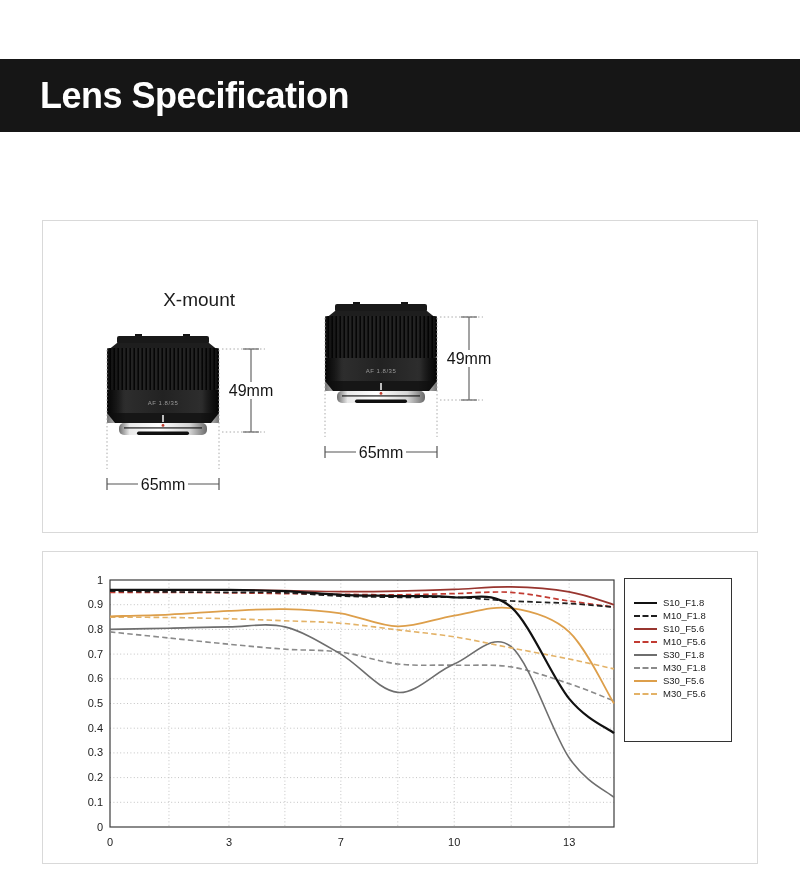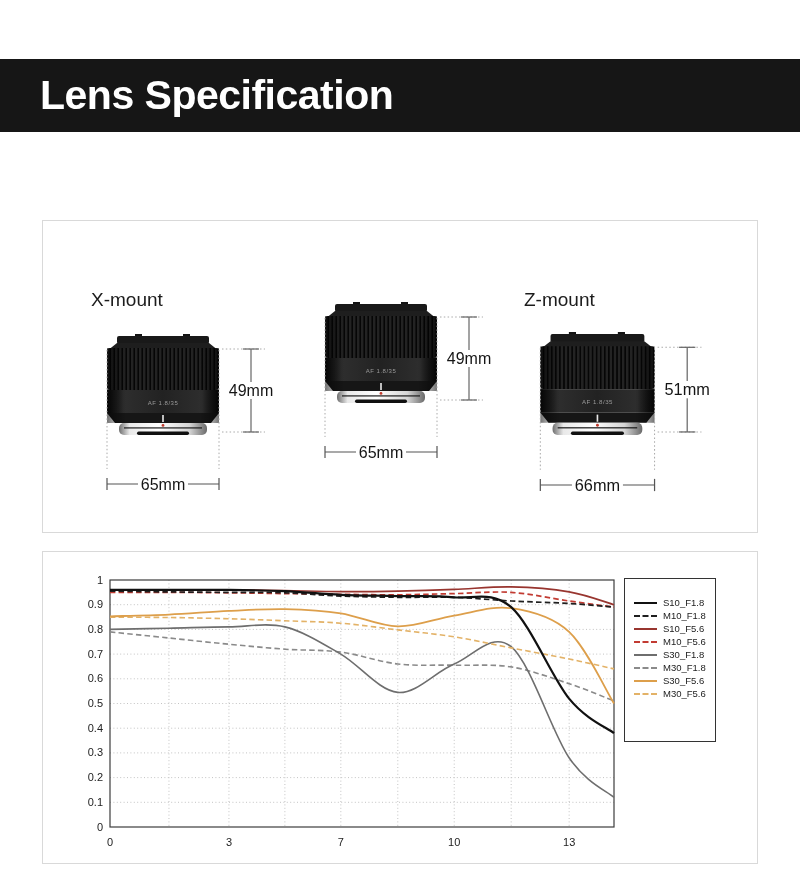--- a/index.html
+++ b/index.html
@@ -1,38 +1,38 @@
 <!DOCTYPE html>
 <html><head>
 <meta charset="utf-8">
 <style>
   html,body{margin:0;padding:0;background:#ffffff;}
   .page{position:relative;width:800px;height:880px;background:#ffffff;overflow:hidden;
         font-family:"Liberation Sans",sans-serif;}
   
   .header-bar{position:absolute;left:0;top:59px;width:800px;height:73px;background:#161616;
               display:flex;align-items:center;}
-  .header-title{color:#ffffff;font-size:41px;font-weight:bold;letter-spacing:-0.5px;padding-left:40px;}
+  .header-title{color:#ffffff;font-size:36px;font-weight:bold;letter-spacing:-0.5px;padding-left:40px;}
   
   .card{position:absolute;left:42px;width:714px;height:311px;background:#ffffff;border:1px solid #d9d9d9;}
   .card.lenses{top:220px;}
   .card.chart{top:551px;}
   
   .mount-fig{position:absolute;top:68px;width:215px;}
-  .mount-title{width:144px;text-align:left;font-size:19px;color:#1c1c1c;margin-bottom:10px;}
+  .mount-title{width:144px;text-align:right;font-size:19px;color:#1c1c1c;margin-bottom:10px;}
   .fig-svg{display:block;}
   .dim-label{font-size:16px;fill:#151515;}
   .lens-marking{font-size:6px;fill:#9a9a9a;letter-spacing:0.5px;}
   
   #mtf-svg{position:absolute;left:0;top:0;}
   .grid{stroke:#c3c3c3;stroke-width:1;stroke-dasharray:1,2.4;}
   .frame{fill:none;stroke:#3d3d3d;stroke-width:1.2;}
   .ylab{font-size:11px;fill:#222;text-anchor:end;}
   .xlab{font-size:11px;fill:#222;text-anchor:middle;}
-  .legend{position:absolute;left:581px;top:26px;width:92px;height:164px;border:1px solid #333;
+  .legend{position:absolute;left:581px;top:26px;width:108px;height:164px;border:1px solid #333;
           background:#fff;box-sizing:border-box;padding:17px 0 0 9px;}
   .legend-row{display:flex;align-items:center;height:13px;}
   .legend-row.gap{margin-top:0;}
   .legend-line{width:23px;margin-right:6px;border-top-width:2px;}
   .legend-name{font-size:9.5px;color:#222;white-space:nowrap;}
 </style>
 </head>
 <body>
 
 <div class="page">
@@ -119,32 +119,20 @@
         <g transform="translate(0,13)">
           <use href="#lens-shape"></use>
           <use href="#dims"></use>
           <text class="lens-marking" x="72" y="71" text-anchor="middle">AF 1.8/35</text>
           <text class="dim-label" x="160" y="62" text-anchor="middle">49mm</text>
           <text class="dim-label" x="72" y="155.5" text-anchor="middle">65mm</text>
         </g>
       </svg>
     </div>
 
-    <div class="mount-fig" style="left:481px">
-      <div class="mount-title">Z-mount</div>
-      <svg class="fig-svg" width="215" height="172" viewBox="0 0 215 172">
-        <g transform="translate(0,11) scale(1.02)">
-          <use href="#lens-shape"></use>
-          <use href="#dims"></use>
-          <text class="lens-marking" x="72" y="71" text-anchor="middle">AF 1.8/35</text>
-          <text class="dim-label" x="160" y="62" text-anchor="middle">51mm</text>
-          <text class="dim-label" x="72" y="155.5" text-anchor="middle">66mm</text>
-        </g>
-      </svg>
-    </div>
   </div>
 
   <div class="card chart">
     <svg id="mtf-svg" width="714" height="311" viewBox="0 0 714 311">
         <line x1="67" y1="250.3" x2="571" y2="250.3" class="grid"></line>
         <line x1="67" y1="225.60000000000002" x2="571" y2="225.60000000000002" class="grid"></line>
         <line x1="67" y1="200.89999999999998" x2="571" y2="200.89999999999998" class="grid"></line>
         <line x1="67" y1="176.2" x2="571" y2="176.2" class="grid"></line>
         <line x1="67" y1="151.5" x2="571" y2="151.5" class="grid"></line>
         <line x1="67" y1="126.80000000000001" x2="571" y2="126.80000000000001" class="grid"></line>

